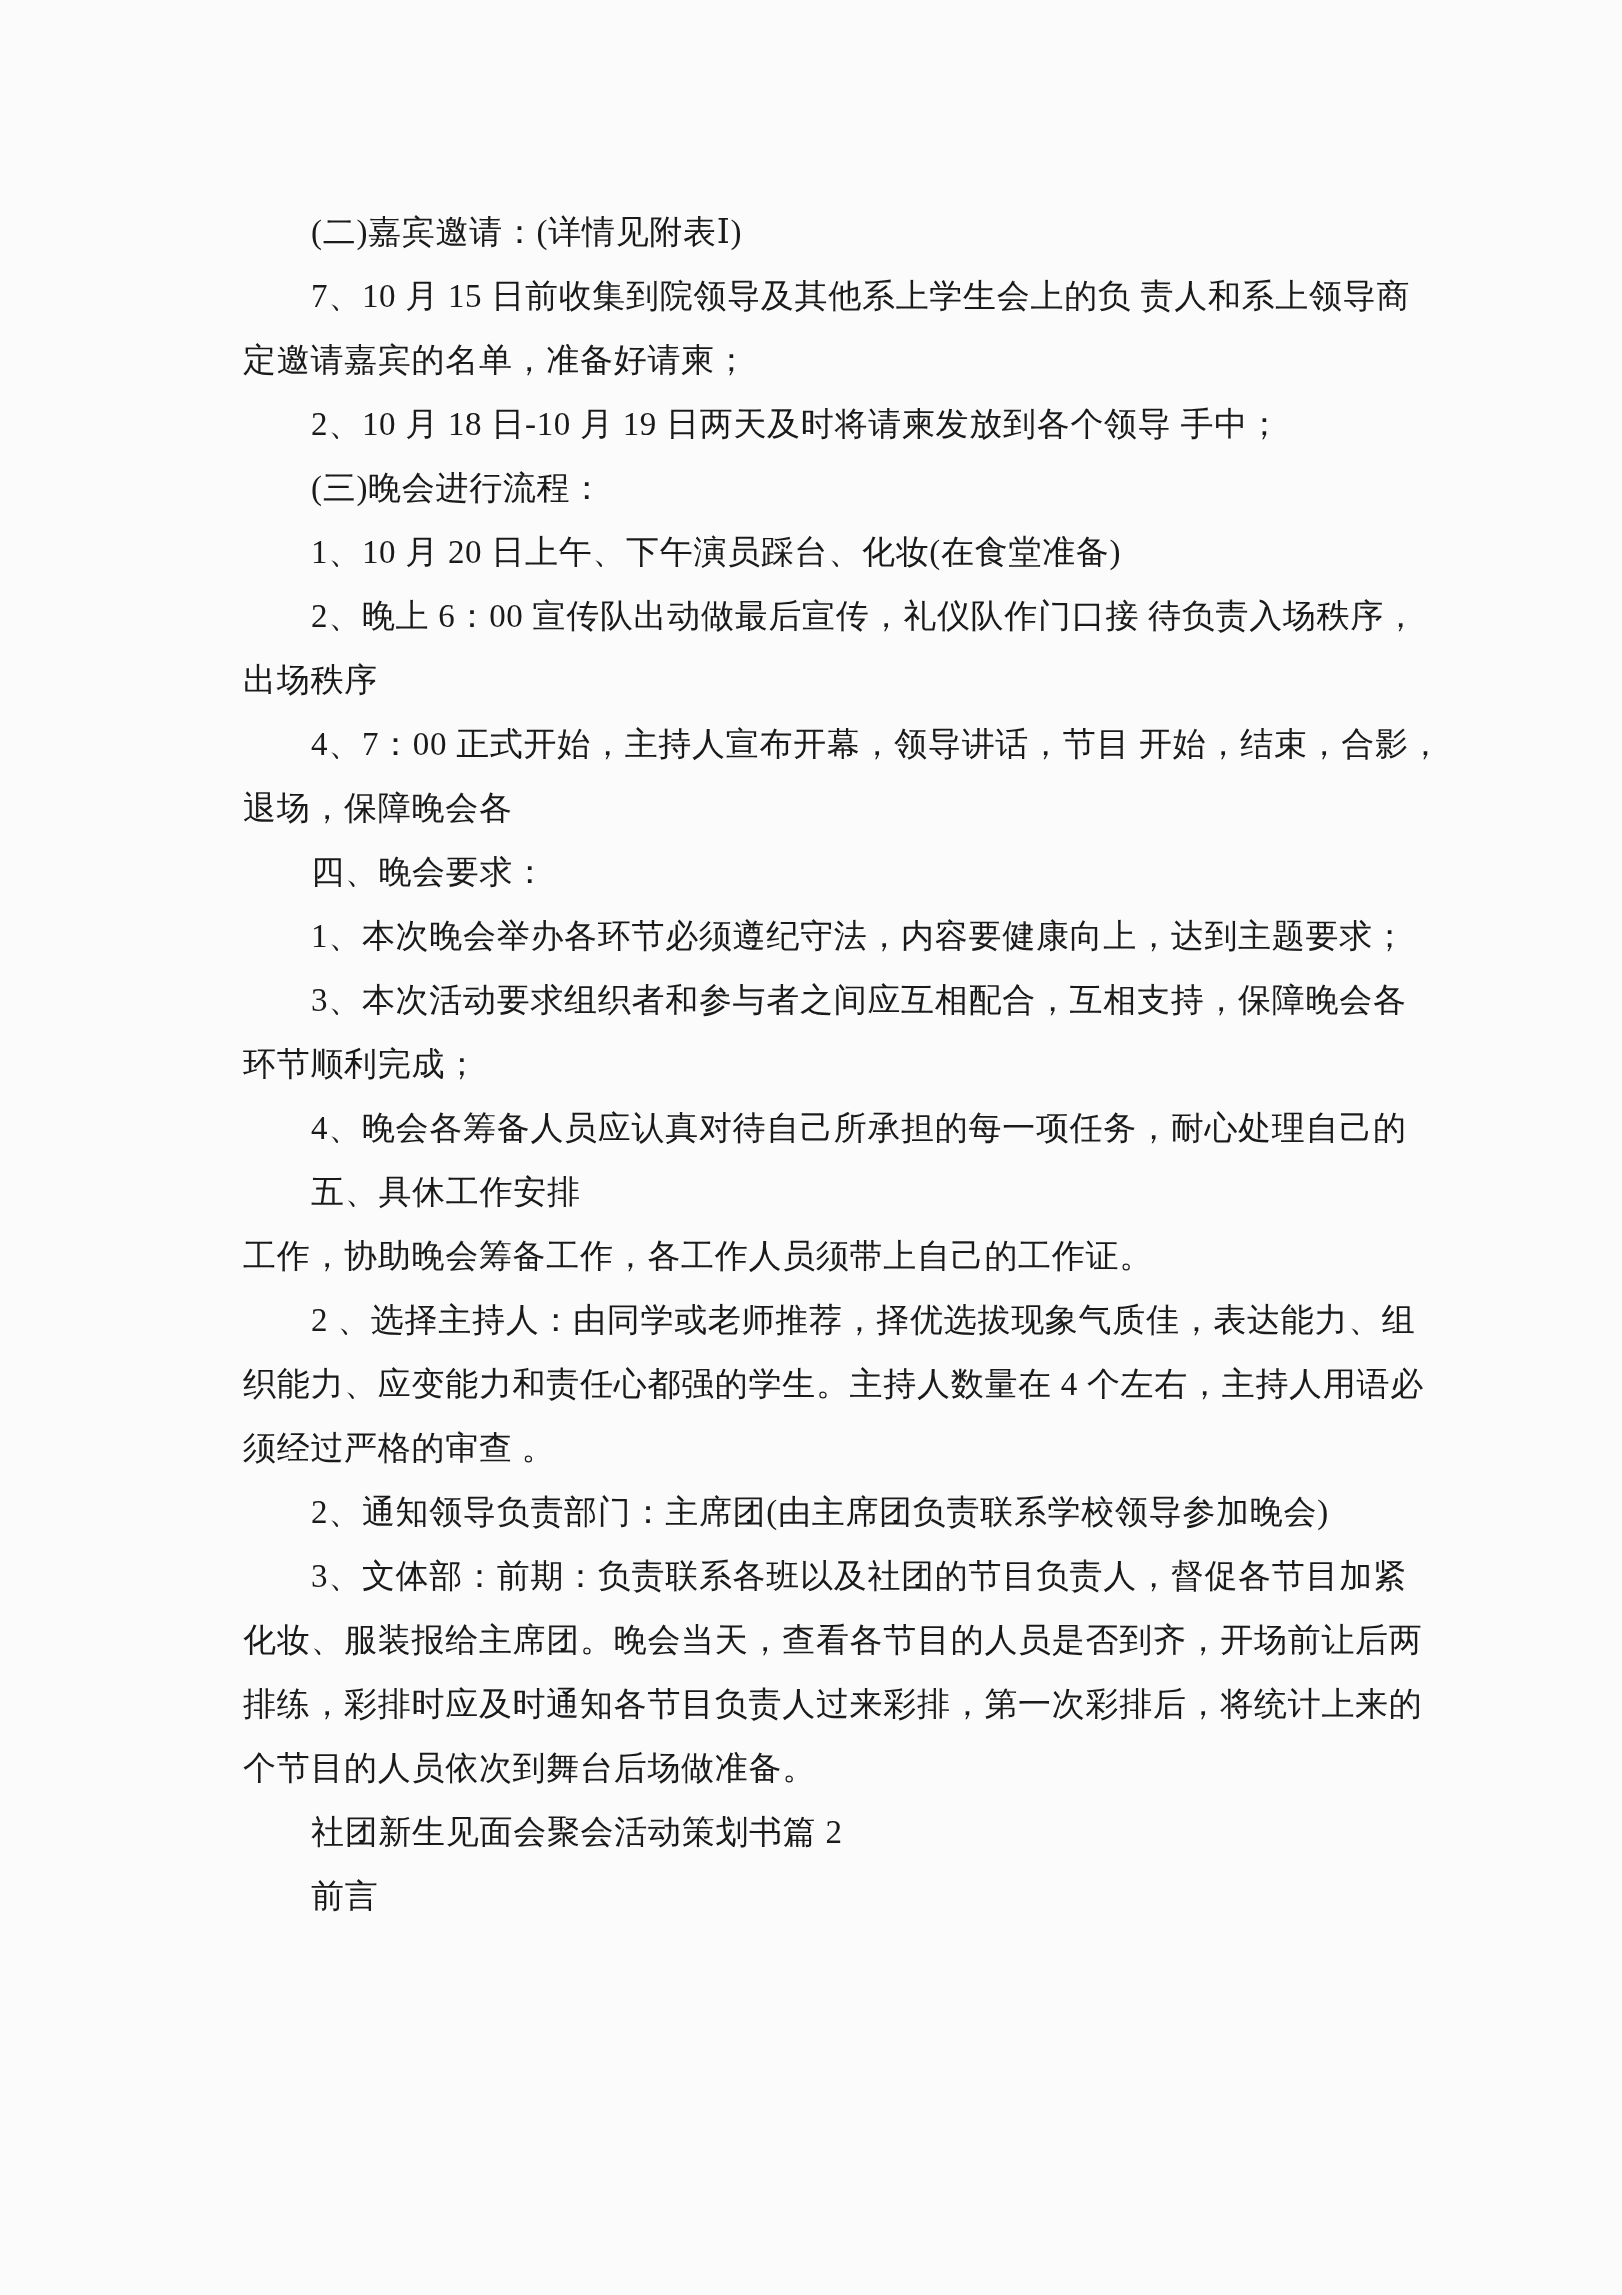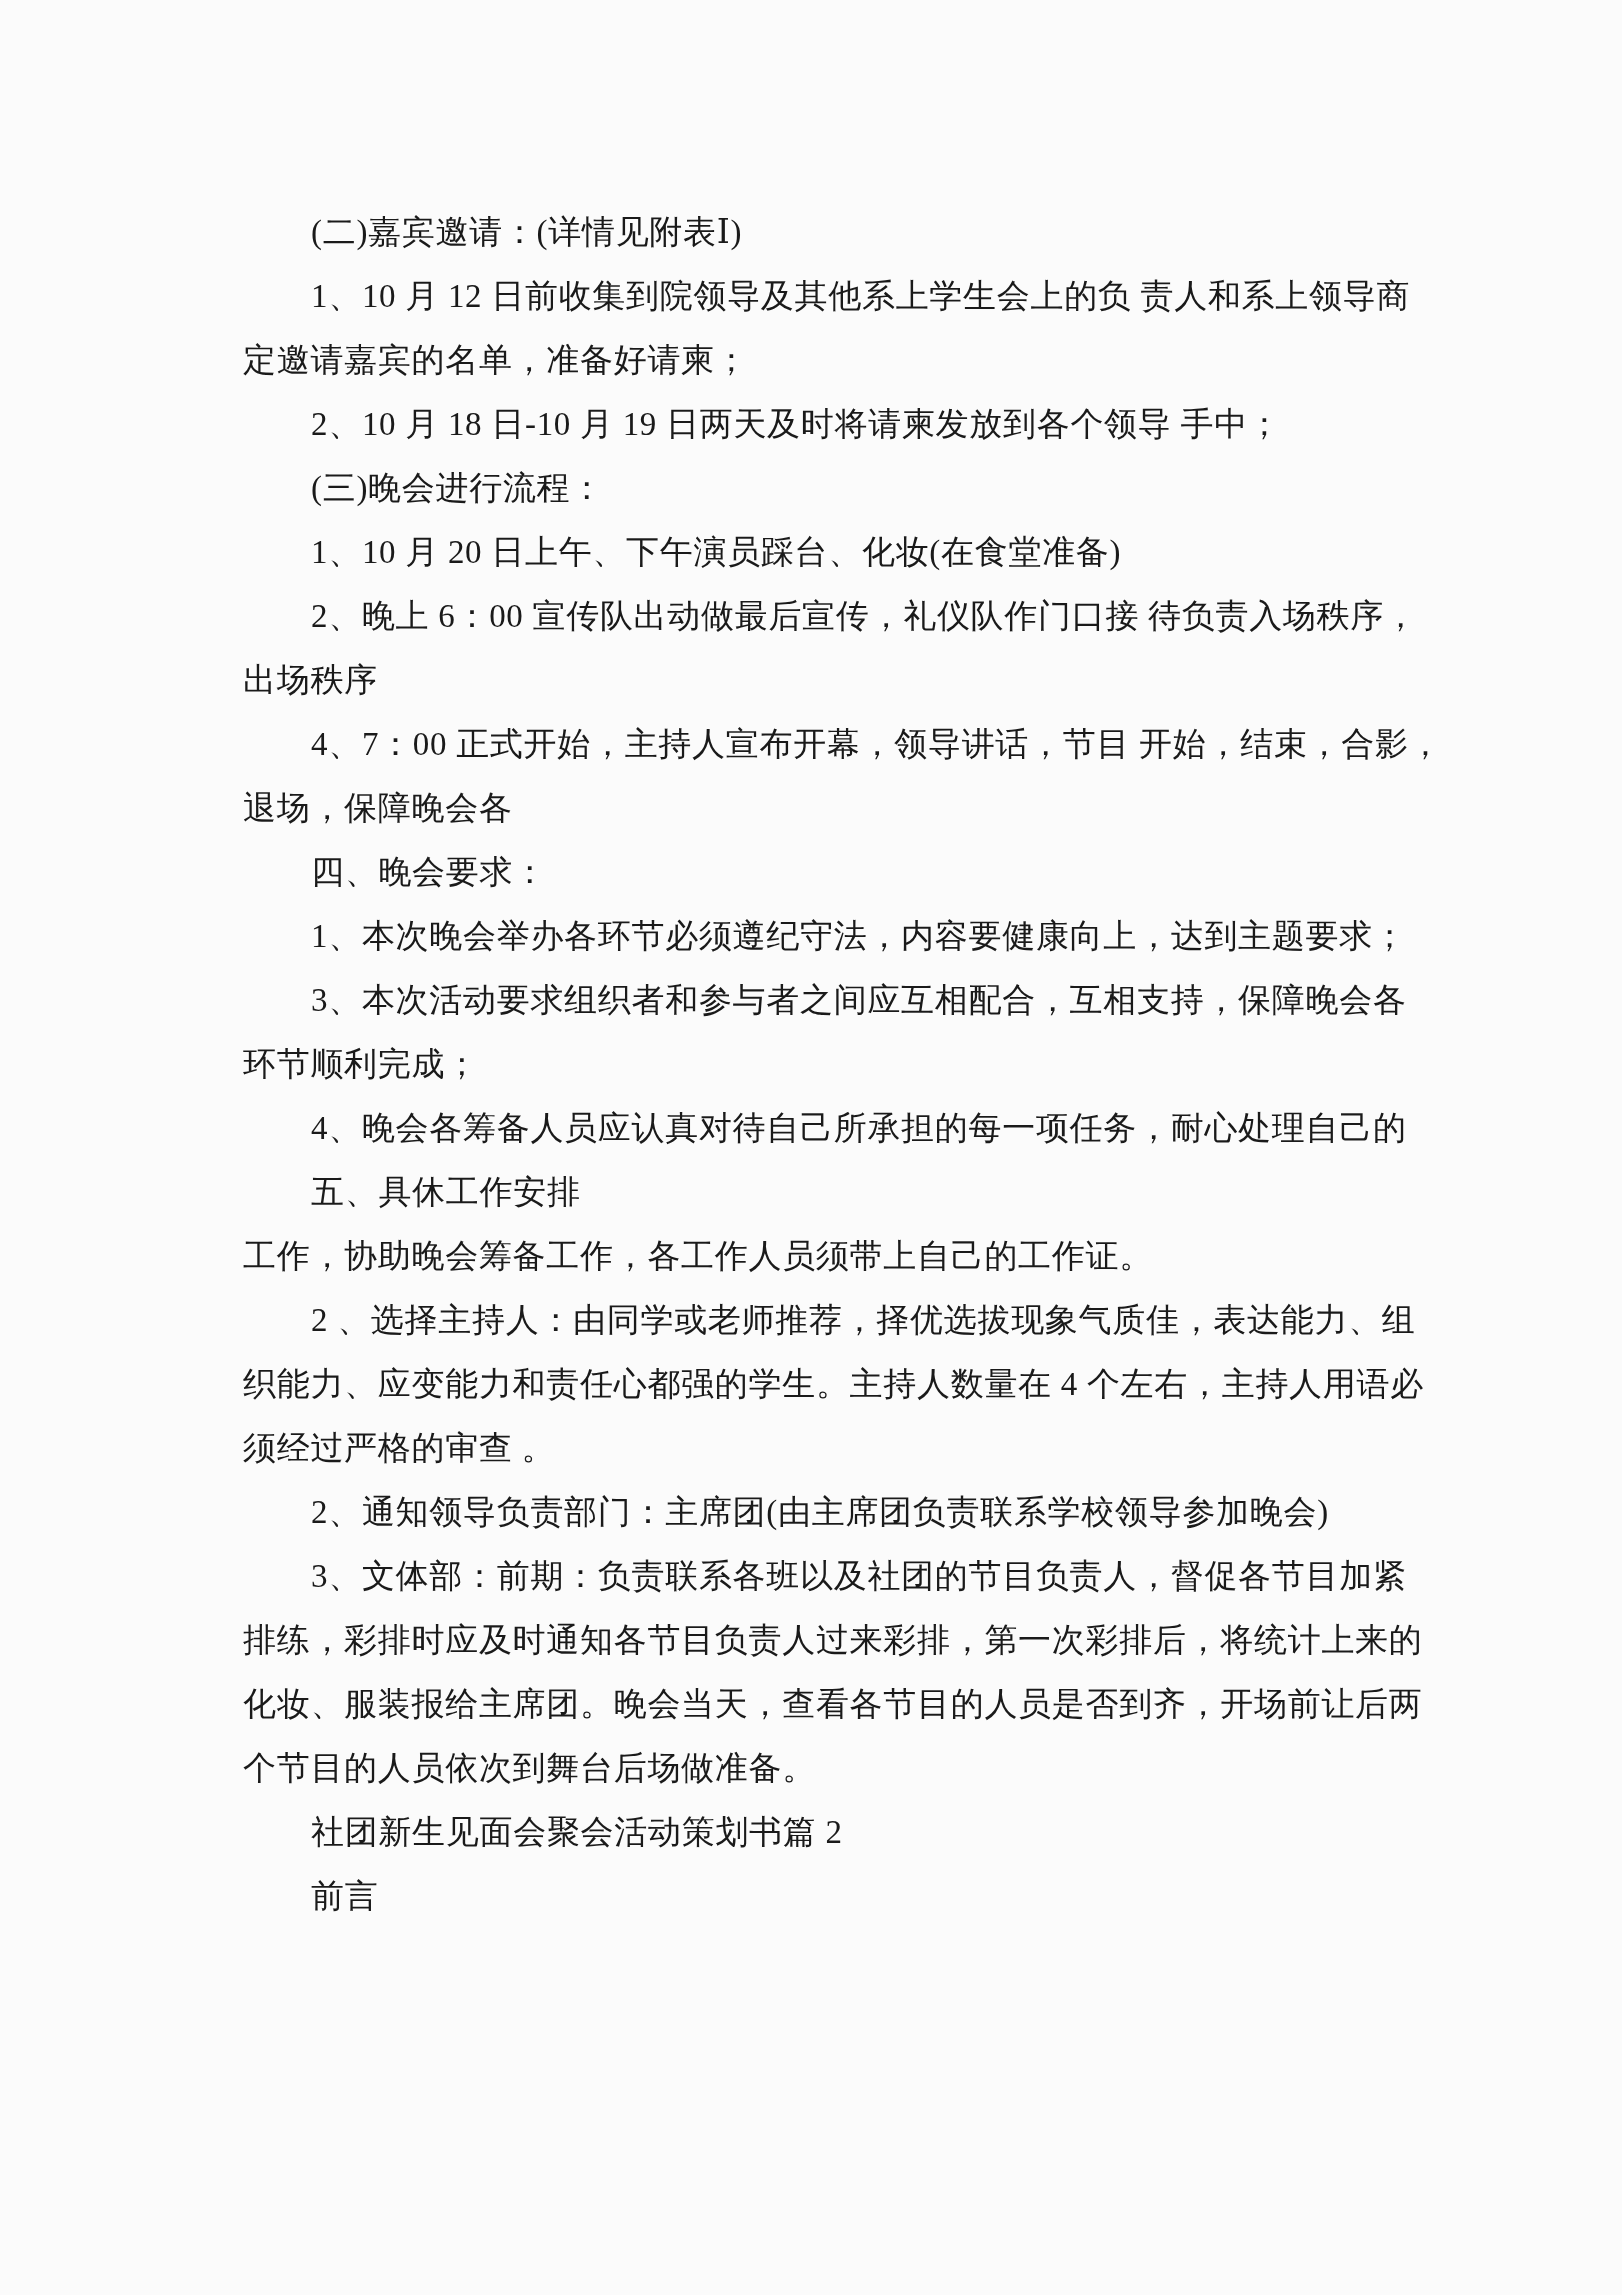--- a/index.html
+++ b/index.html
@@ -35,41 +35,41 @@
   .line.indent {
     padding-left: 68px;
   }
 </style>
 </head>
 <body style="background: rgb(251, 251, 251);">
 
 <div class="page">
   <div class="text-block" id="text-block" style="color: rgb(26, 26, 26);">
       <div class="line indent">(二)嘉宾邀请：(详情见附表Ⅰ)</div>
-      <div class="line indent">1、10 月 12 日前收集到院领导及其他系上学生会上的负 责人和系上领导商</div>
+      <div class="line indent">7、10 月 15 日前收集到院领导及其他系上学生会上的负 责人和系上领导商</div>
       <div class="line">定邀请嘉宾的名单，准备好请柬；</div>
       <div class="line indent">2、10 月 18 日-10 月 19 日两天及时将请柬发放到各个领导 手中；</div>
       <div class="line indent">(三)晚会进行流程：</div>
       <div class="line indent">1、10 月 20 日上午、下午演员踩台、化妆(在食堂准备)</div>
       <div class="line indent">2、晚上 6：00 宣传队出动做最后宣传，礼仪队作门口接 待负责入场秩序，</div>
       <div class="line">出场秩序</div>
       <div class="line indent">4、7：00 正式开始，主持人宣布开幕，领导讲话，节目 开始，结束，合影，</div>
       <div class="line">退场，保障晚会各</div>
       <div class="line indent">四、晚会要求：</div>
       <div class="line indent">1、本次晚会举办各环节必须遵纪守法，内容要健康向上，达到主题要求；</div>
       <div class="line indent">3、本次活动要求组织者和参与者之间应互相配合，互相支持，保障晚会各</div>
       <div class="line">环节顺利完成；</div>
       <div class="line indent">4、晚会各筹备人员应认真对待自己所承担的每一项任务，耐心处理自己的</div>
       <div class="line indent">五、具休工作安排</div>
       <div class="line">工作，协助晚会筹备工作，各工作人员须带上自己的工作证。</div>
       <div class="line indent">2 、选择主持人：由同学或老师推荐，择优选拔现象气质佳，表达能力、组</div>
       <div class="line">织能力、应变能力和责任心都强的学生。主持人数量在 4 个左右，主持人用语必</div>
       <div class="line">须经过严格的审查 。</div>
       <div class="line indent">2、通知领导负责部门：主席团(由主席团负责联系学校领导参加晚会)</div>
       <div class="line indent">3、文体部：前期：负责联系各班以及社团的节目负责人，督促各节目加紧</div>
+      <div class="line">化妆、服装报给主席团。晚会当天，查看各节目的人员是否到齐，开场前让后两</div>
       <div class="line">排练，彩排时应及时通知各节目负责人过来彩排，第一次彩排后，将统计上来的</div>
-      <div class="line">化妆、服装报给主席团。晚会当天，查看各节目的人员是否到齐，开场前让后两</div>
       <div class="line">个节目的人员依次到舞台后场做准备。</div>
       <div class="line indent">社团新生见面会聚会活动策划书篇 2</div>
       <div class="line indent">前言</div>
     </div>
 </div>
 
 
 </body></html>

